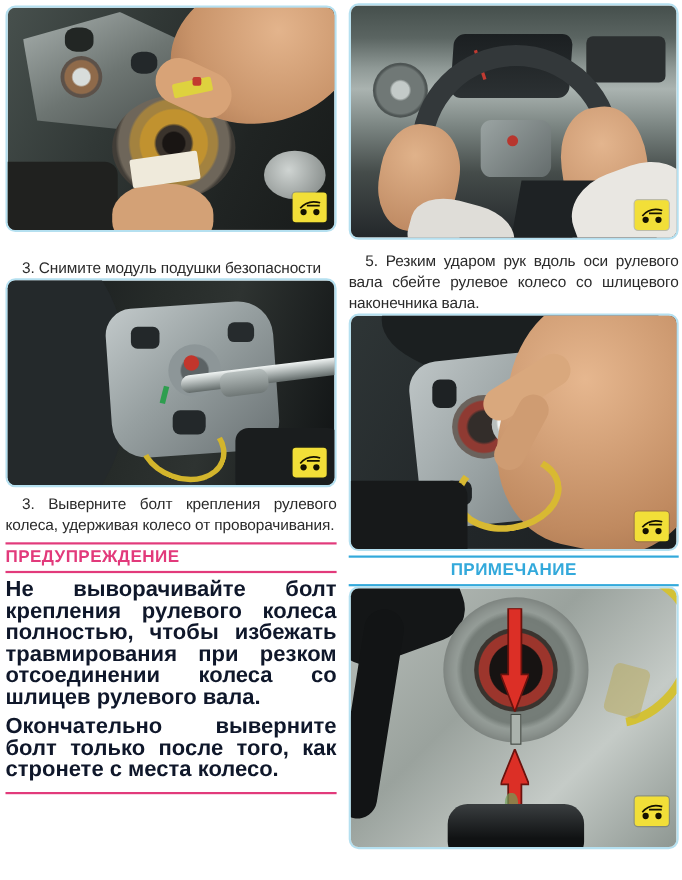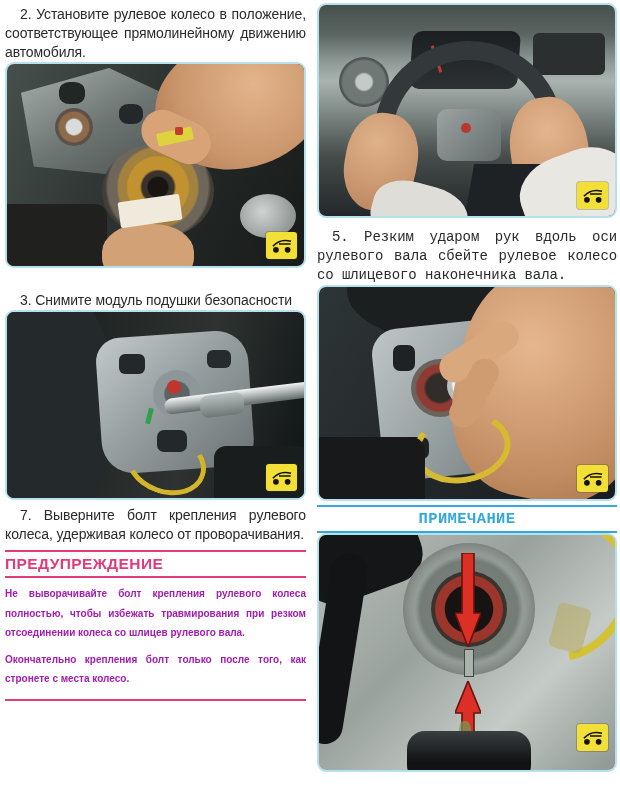--- a/index.html
+++ b/index.html
@@ -12,21 +12,21 @@
   }
   html,body{margin:0;padding:0;background:#e8e8e8;}
   .page{
     position:relative;width:620px;height:800px;margin:0 auto;
     background:var(--page-bg);overflow:hidden;box-sizing:border-box;
     font-family:"Liberation Sans",sans-serif;color:var(--text);
     display:flex;gap:11px;padding:5px 3px 0 5px;
   }
   .col{display:flex;flex-direction:column;box-sizing:border-box;}
   .col-left{width:301px;flex:none;}
-  .col-right{width:300px;flex:none;font-family:Liberation Mono, monospace;}
+  .col-right{width:300px;flex:none;}
   .step{
     margin:0;text-indent:15px;text-align:justify;
     font-size:14px;line-height:19px;letter-spacing:-0.1px;color:var(--text);
   }
   .mt2{margin-top:2px}.mt5{margin-top:5px}.mt6{margin-top:6px}
   .mt7{margin-top:23px}.mt10{margin-top:10px}.mt11{margin-top:11px}
   .photo{
     position:relative;border:2px solid var(--photo-border);
     border-radius:9px;overflow:hidden;background:#20242
 
@@ -45,41 +45,40 @@
     margin:0;padding:3px 0 3px;font-size:15.5px;font-weight:bold;
     letter-spacing:.4px;
   }
   .warning-box h3{
     color:var(--warning-accent);
     border-top:2px solid var(--warning-accent);
     border-bottom:2px solid var(--warning-accent);
   }
   .warning-box .body{border-bottom:2px solid var(--warning-accent);padding-bottom:3px;}
   .warning-box .body p{
-    margin:6px 0 7px;font-weight:bold;font-size:10px;line-height:19.5px;
-    text-align:justify;color:#a21caf;
+    margin:6px 0 7px;font-weight:bold;font-size:20px;line-height:19.5px;
+    text-align:justify;color:#0f172a;
   }
   .note-head{
     margin-top:4px;
     text-align:center;
   }
   .note-head h3{
     color:var(--note-accent);
     border-top:2px solid var(--note-accent);
     border-bottom:2px solid var(--note-accent);
   }
 </style>
 </head>
 <body>
 
 <div class="page">
 
   <div class="col col-left">
 
-    <p class="step">2. Установите рулевое колесо в положение, соответствующее прямолинейному движению автомобиля.</p>
 
     <figure class="photo mt5" style="height:202px">
       <div class="d" style="inset:0;background:linear-gradient(115deg,#47504d 0%,#313836 35%,#202423 70%,#181b1a 100%)"></div>
       <div class="d" style="left:14px;top:4px;width:160px;height:112px;background:linear-gradient(150deg,#a8b0ae 0%,#6d7572 50%,#474d4b 100%);clip-path:polygon(0 22%,55% 0,100% 30%,88% 100%,8% 88%)"></div>
       <div class="d" style="left:52px;top:18px;width:26px;height:22px;background:#222624;border-radius:40%"></div>
       <div class="d" style="left:112px;top:40px;width:24px;height:20px;background:#23282a;border-radius:40%"></div>
       <div class="d" style="left:48px;top:44px;width:38px;height:38px;border-radius:50%;background:radial-gradient(circle,#d8dddb 0 28%,#8f6a4a 34% 55%,#5c5149 60% 100%)"></div>
       <div class="d" style="left:95px;top:80px;width:112px;height:94px;border-radius:50%;background:radial-gradient(circle at 50% 46%,#191513 0 13%,#3a332c 15% 21%,#c1922f 24% 40%,#a3823f 42% 52%,#6e665a 55% 66%,#413d37 70% 100%)"></div>
       <div class="d" style="right:-22px;top:-28px;width:172px;height:132px;border-radius:50%;background:radial-gradient(circle at 60% 40%,#e3b48c,#c9946a 60%,#a5714c);transform:rotate(-15deg)"></div>
       <div class="d" style="right:92px;top:52px;width:72px;height:42px;border-radius:24px;background:#d8a377;transform:rotate(25deg)"></div>
@@ -116,27 +115,27 @@
       <div class="d" style="right:-6px;bottom:-8px;width:96px;height:60px;background:#1a1d1e;border-radius:12px"></div>
       <span class="badge">
         <svg viewBox="0 0 26 22">
             <circle cx="6" cy="16" r="3.3" fill="#151200"></circle>
             <circle cx="19.5" cy="16" r="3.3" fill="#151200"></circle>
             <path d="M2.5 12 C8 5.5,16 4,23.5 6.2 M9.5 9.2 L23 9.2" stroke="#151200" stroke-width="1.8" fill="none"></path>
           </svg>
       </span>
     </figure>
 
-    <p class="step mt6">7. Выверните болт крепления рулевого колеса, удерживая колесо от проворачивания.</p>
+    <p class="step mt6">3. Выверните болт крепления рулевого колеса, удерживая колесо от проворачивания.</p>
 
     <section class="callout warning-box">
       <h3>ПРЕДУПРЕЖДЕНИЕ</h3>
       <div class="body">
         <p>Не выворачивайте болт крепления рулевого колеса полностью, чтобы избежать травмирования при резком отсоединении колеса со шлицев рулевого вала.</p>
-        <p>Окончательно крепления болт только после того, как стронете с места колесо.</p>
+        <p>Окончательно выверните болт только после того, как стронете с места колесо.</p>
       </div>
     </section>
   </div>
 
   <div class="col col-right">
 
     <figure class="photo" style="height:211px;margin-top:-2px">
       <div class="d" style="inset:0;background:linear-gradient(180deg,#454f4c 0%,#5b6562 14%,#8f9996 27%,#aab3b0 36%,#7b8582 52%,#454c4a 72%,#23272a 100%)"></div>
       <div class="d" style="left:20px;top:52px;width:50px;height:50px;border-radius:50%;background:radial-gradient(circle,#c3cac8 0 22%,#707876 28% 60%,#4e5554 66% 100%)"></div>
       <div class="d" style="left:92px;top:26px;width:108px;height:58px;background:linear-gradient(#1b1f21,#2c3133);border-radius:10px;transform:skewX(-4deg)"></div>

